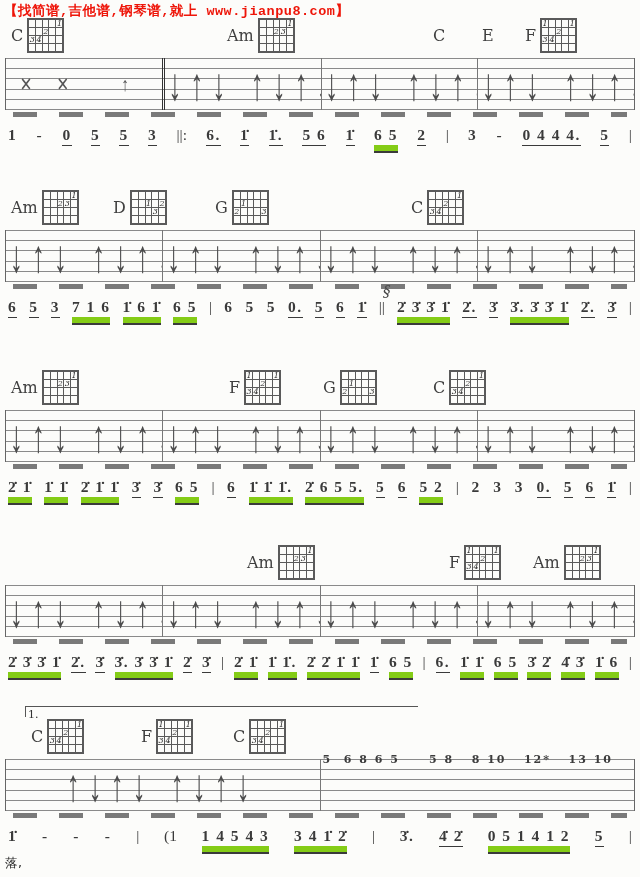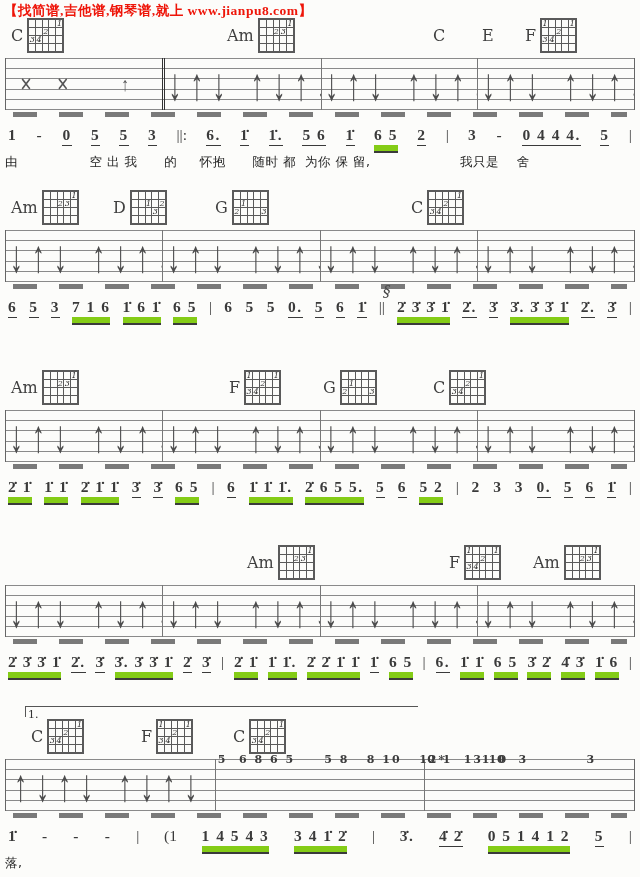--- a/index.html
+++ b/index.html
@@ -1,19 +1,19 @@
 <!DOCTYPE html>
 <html><head>
 <meta charset="utf-8">
 <style>
   html,body{margin:0;padding:0;}
   body{width:640px;height:877px;background:#fbfbf8;font-family:"Liberation Sans",sans-serif;overflow:hidden;}
   .page{position:relative;width:640px;height:877px;background:#fcfcfa;}
   .watermark{position:absolute;top:2px;left:4px;font-size:13.5px;font-weight:bold;letter-spacing:.5px;
-    font-family:Liberation Serif, serif;}
+    font-family:Liberation Mono, monospace;}
   .system{position:absolute;left:5px;width:630px;}
   .chordrow{position:relative;height:42px;}
   .chord{position:absolute;top:2px;display:flex;align-items:flex-start;gap:4px;}
   .chord-name{font-family:"DejaVu Serif",serif;font-size:16px;color:#3f3f3f;padding-top:8px;}
   .diagram{position:relative;width:35px;height:33px;border:1px solid #5a5a5a;background-color:#fcfcfa;
     background-image:repeating-linear-gradient(90deg,#5a5a5a 0 1px,transparent 1px 6.8px),
                      repeating-linear-gradient(#5a5a5a 0 1px,transparent 1px 8.1px);}
   .dot{position:absolute;font-family:"DejaVu Serif",serif;font-style:italic;font-size:8px;color:#2e2e2e;line-height:8px;}
   .staff{position:relative;height:52px;display:flex;border-left:1px solid #666;border-right:1px solid #666;
     background-image:repeating-linear-gradient(#8a8a8a 0 1px,transparent 1px 10.2px);background-size:100% 52px;background-repeat:no-repeat;}
@@ -110,21 +110,20 @@
           <span class="tok u1">1̇</span>
           <span class="tok u2">6 5</span>
           <span class="tok u1">2</span>
           <span class="tok bar">|</span>
           <span class="tok">3</span>
           <span class="tok">-</span>
           <span class="tok u1">0 4 4 4.</span>
           <span class="tok u1">5</span>
           <span class="tok bar">|</span>
         </div>
-        <div class="lyrics">由                空 出 我      的     怀抱      随时 都  为你 保 留,                    我只是    舍</div>
       </div>
       <div class="system" style="top: 188px;">
         <div class="chordrow">
           <div class="chord" style="left: 6px;">
             <span class="chord-name">Am</span>
             <div class="diagram">
               <span class="dot" style="left: 28.7px; top: 0.5px;">1</span>
               <span class="dot" style="left: 15.1px; top: 8.6px;">2</span>
               <span class="dot" style="left: 21.9px; top: 8.6px;">3</span>
             </div>
@@ -375,23 +374,20 @@
             </div>
           </div>
         </div>
         <div class="staff">
           <div class="cell">
             <div class="arrows">↑↓↑↓ ↑↓↑↓</div>
           </div>
           <div class="cell">
             <div class="tabnums">5  6 8 6 5     5 8   8 10   12*   13 10</div>
           </div>
-          <div class="cell">
-            <div class="tabnums">0 1     1 0  3          3</div>
-          </div>
         </div>
         <div class="beams"></div>
         <div class="notation">
           <span class="tok">1̇</span>
           <span class="tok">-</span>
           <span class="tok">-</span>
           <span class="tok">-</span>
           <span class="tok bar">|</span>
           <span class="tok bar">(1</span>
           <span class="tok u2">1 4 5 4 3</span>

